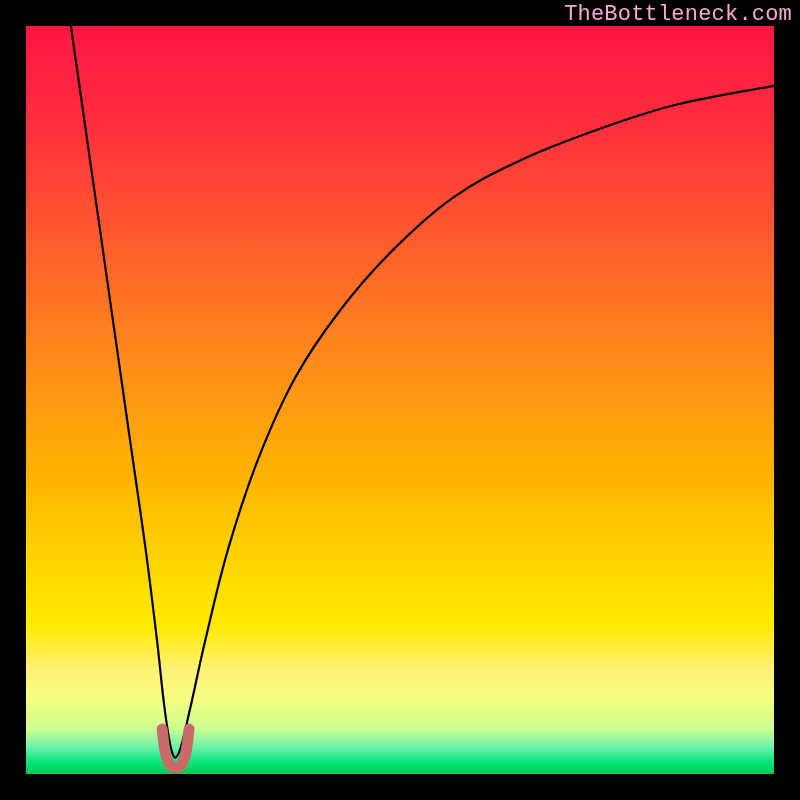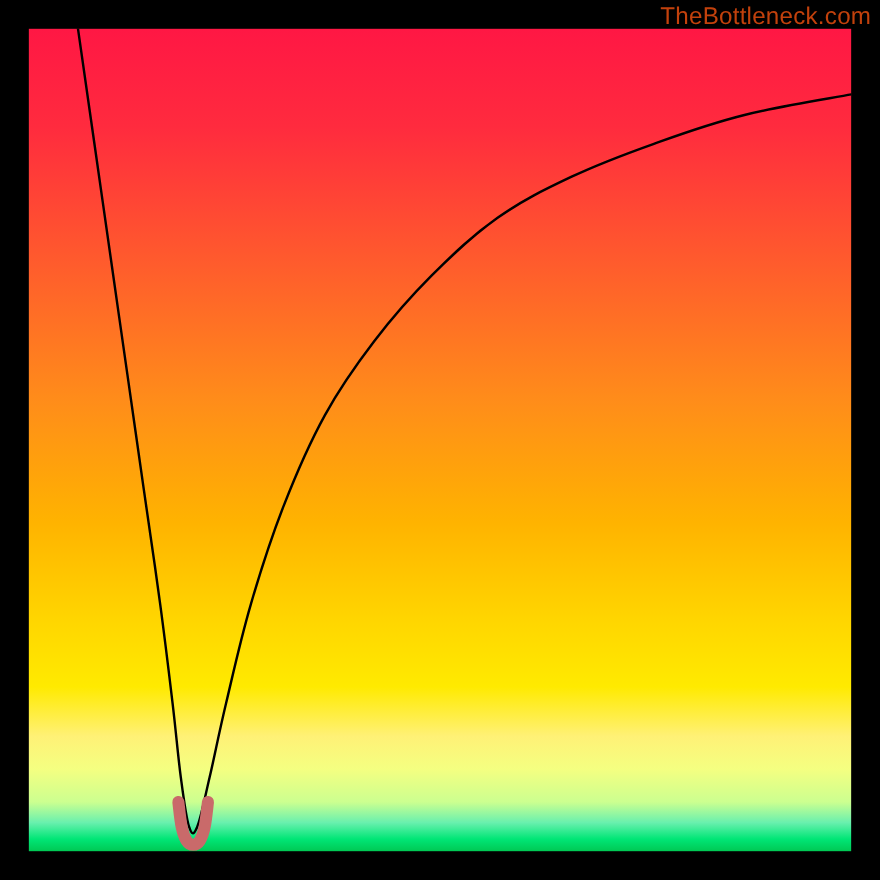--- a/index.html
+++ b/index.html
@@ -26,24 +26,24 @@
     top: 26px;
     width: 748px;
     height: 748px;
   }
   .watermark {
     position: absolute;
     top: 2px;
     right: 8px;
     font-size: 22px;
     font-weight: 500;
-    color: #c2410c;
+    color: #f9a8d4;
     letter-spacing: 0.2px;
     z-index: 50;
-    font-family: Liberation Sans, sans-serif;
+    font-family: Liberation Mono, monospace;
   }
   svg {
     display: block;
   }
 </style>
 </head>
 <body>
 
 <div class="frame"></div>
 

